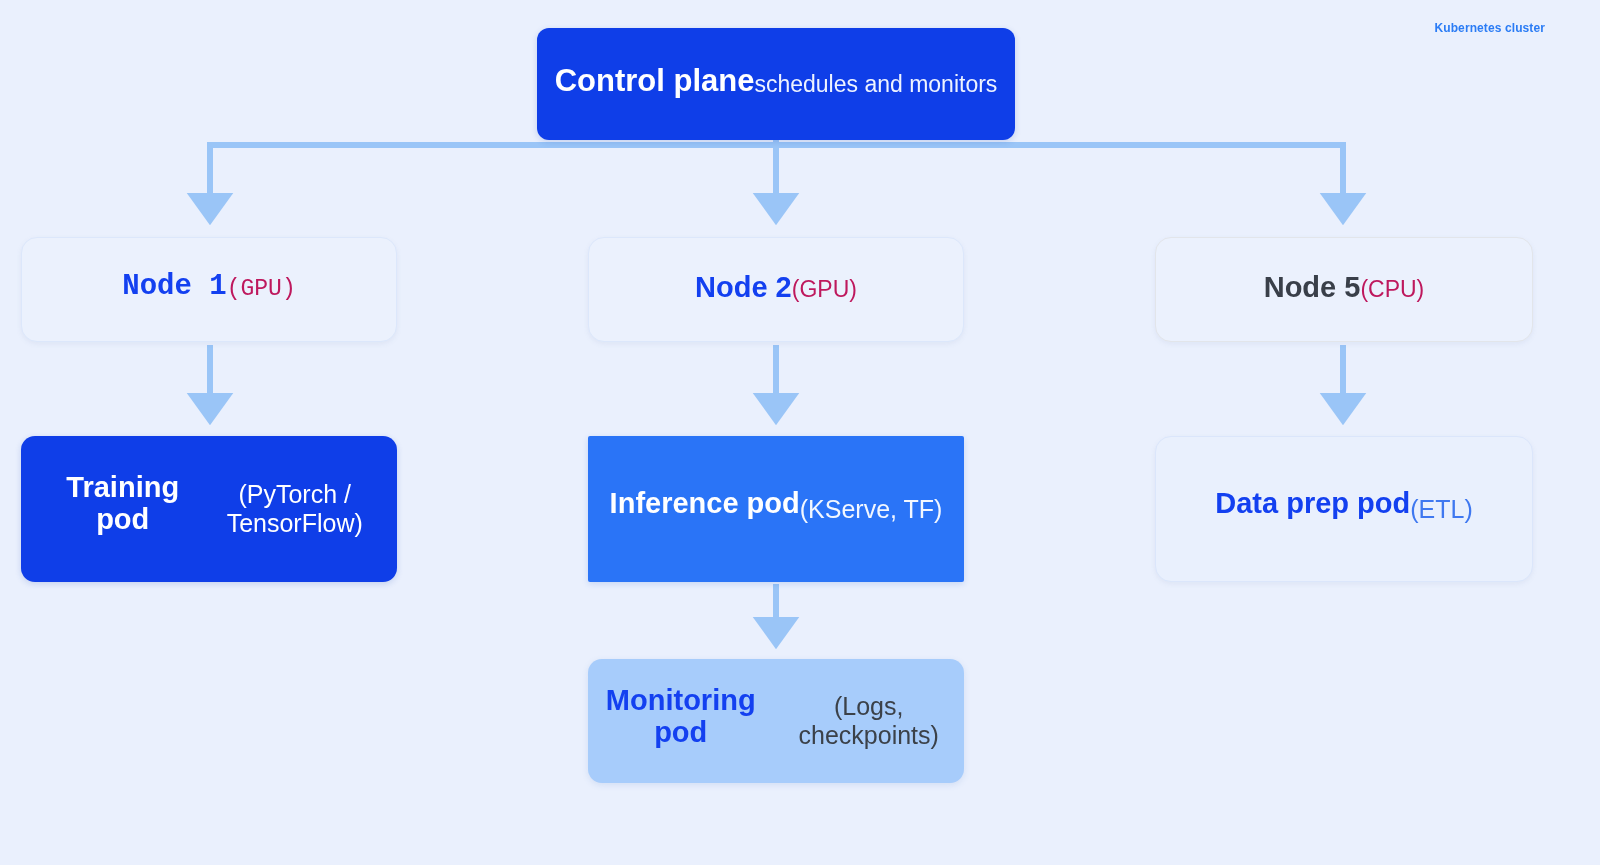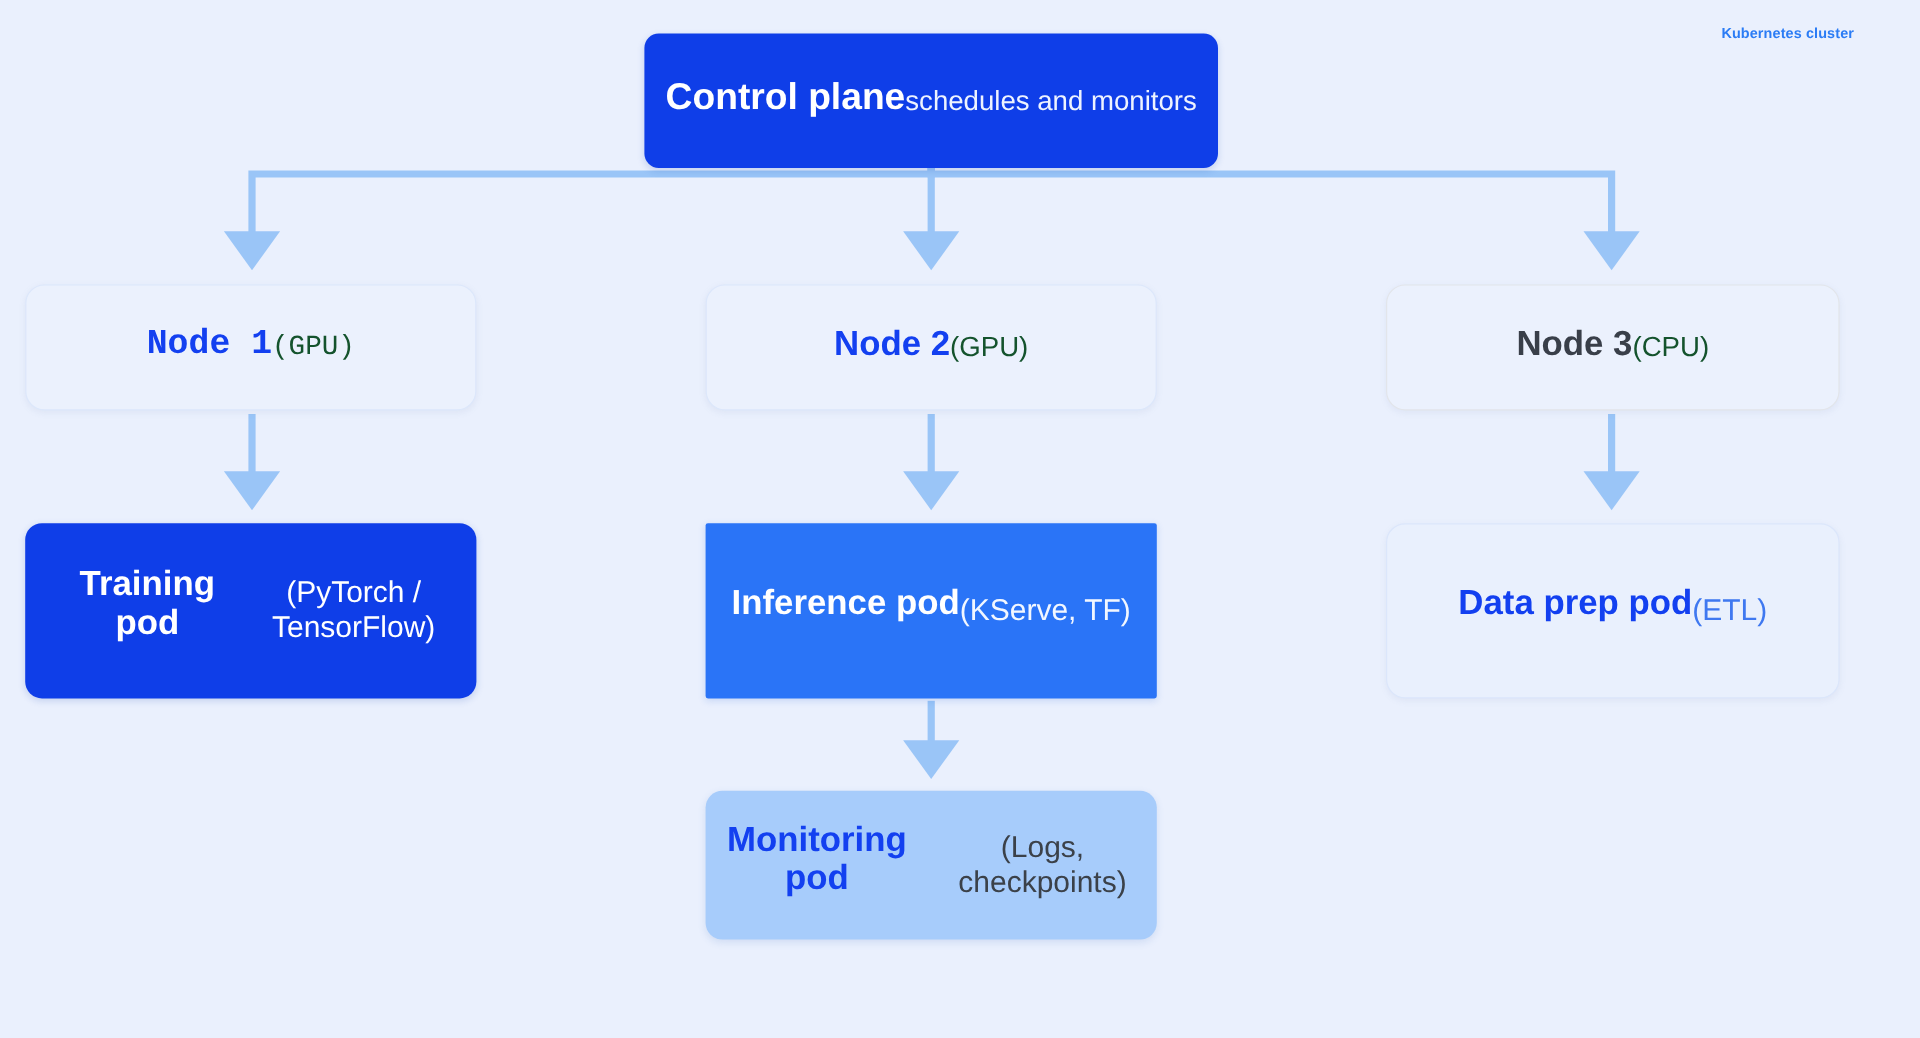--- a/index.html
+++ b/index.html
@@ -72,21 +72,21 @@
     border: 1.5px solid #dce7fb;
     border-radius: 16px;
     box-shadow: 0 2px 5px rgba(120, 140, 180, 0.10);
   }
   .node-box .title {
     font-size: 29px;
     margin-bottom: 4px;
   }
   .node-box .sub {
     font-size: 23px;
-    color: #14532d;
+    color: #be185d;
   }
   #node-1 { left: 21px;   top: 237px; width: 376px; font-family: Liberation Mono, monospace; }
   #node-2 { left: 588px;  top: 237px; width: 376px; }
   #node-3 { left: 1155px; top: 237px; width: 378px; border-color: #e2e5ea; }
   #node-1 .title, #node-2 .title { color: #1340f0; }
   #node-3 .title { color: #393f49; }
 
   
   #training-pod {
     left: 21px;
@@ -188,21 +188,21 @@
     <div class="title">Node 1</div>
     <div class="sub">(GPU)</div>
   </div>
 
   <div id="node-2" class="node node-box">
     <div class="title">Node 2</div>
     <div class="sub">(GPU)</div>
   </div>
 
   <div id="node-3" class="node node-box">
-    <div class="title">Node 3</div>
+    <div class="title">Node 5</div>
     <div class="sub">(CPU)</div>
   </div>
 
   <div id="training-pod" class="node">
     <div class="title">Training pod</div>
     <div class="sub">(PyTorch / TensorFlow)</div>
   </div>
 
   <div id="inference-pod" class="node">
     <div class="title">Inference pod</div>

